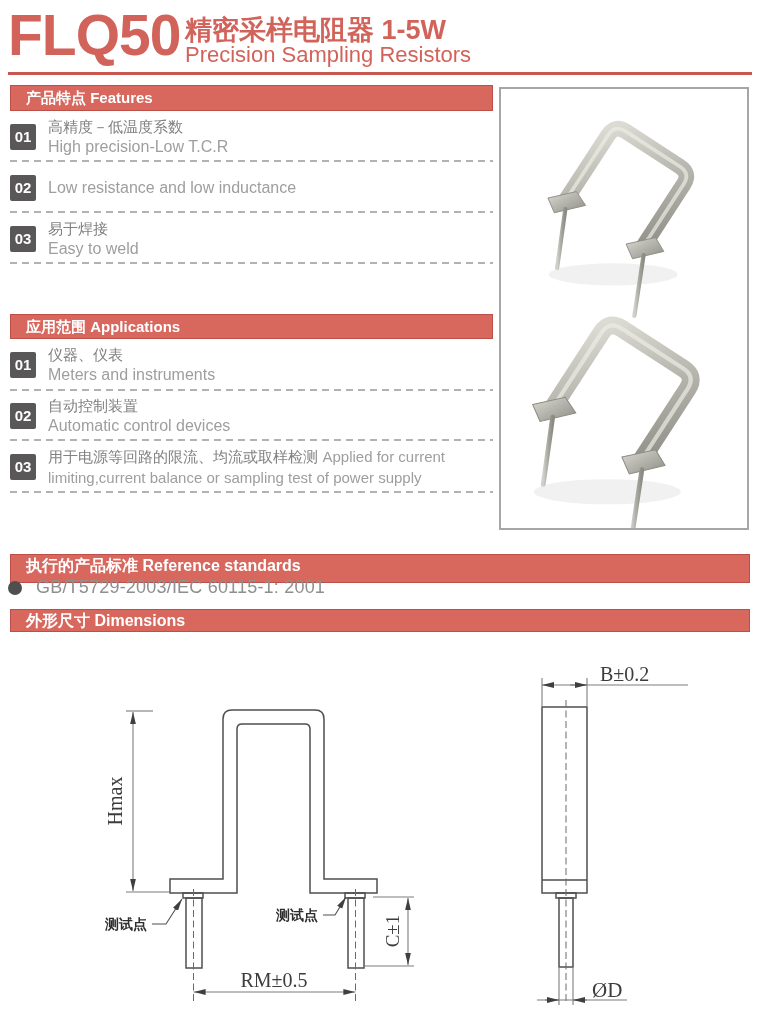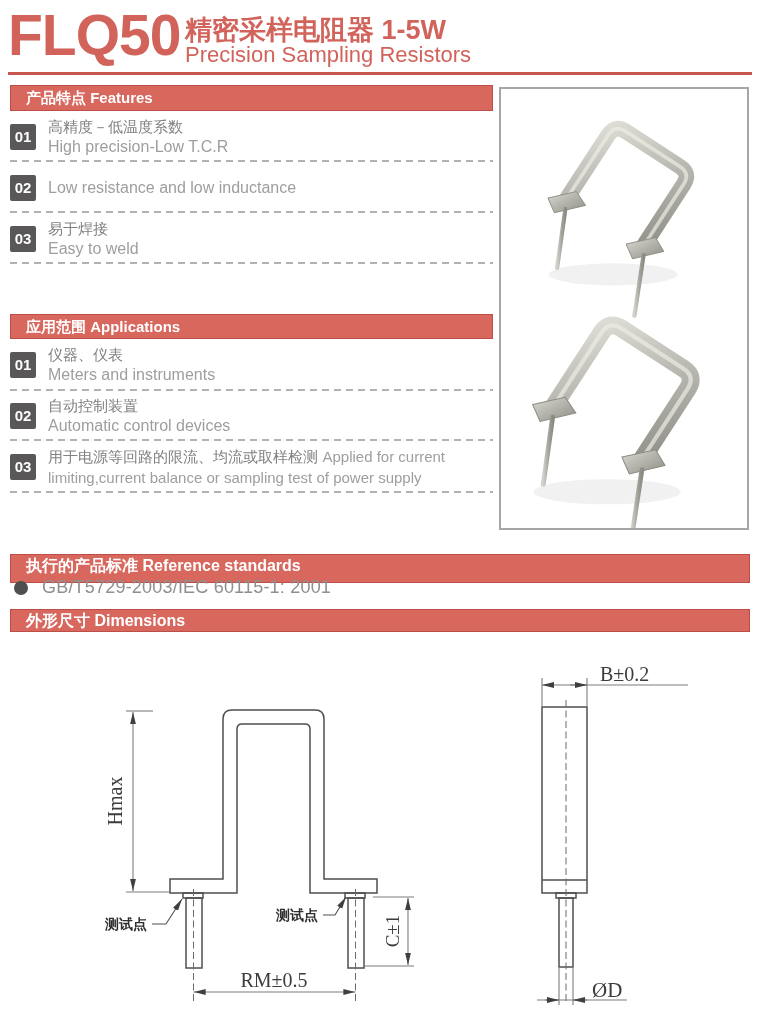--- a/index.html
+++ b/index.html
@@ -47,21 +47,21 @@
     flex:0 0 26px; width:26px; height:26px; background:#595757; border-radius:2px;
     color:#fff; font-size:15px; font-weight:bold; text-align:center; line-height:26px;
   }
   .itm-text { flex:1; }
   .zh { font-size:15px; line-height:19px; color:#818181; }
   .en { font-size:16px; line-height:21px; color:#9e9e9e; }
   .en-inline { font-size:15px; color:#9e9e9e; }
   .row3 .zh { line-height:21px; }
   .row3 .en { font-size:15px; line-height:21px; }
   
-  .std-row { position:absolute; left:14px; top:577px; display:flex; align-items:center; gap:14px; }
+  .std-row { position:absolute; left:8px; top:577px; display:flex; align-items:center; gap:14px; }
   .dot { width:14px; height:14px; border-radius:50%; background:#4f4f4f; }
   .std-text { font-size:18px; color:#8f8f8f; letter-spacing:0.2px; }
   
   .photo-box {
     position:absolute; left:499px; top:87px; width:250px; height:443px;
     border:2px solid #a6a6a6; background:#fff;
   }
   .photo-box svg { display:block; }
   
   .drawing { position:absolute; left:0; top:640px; }

